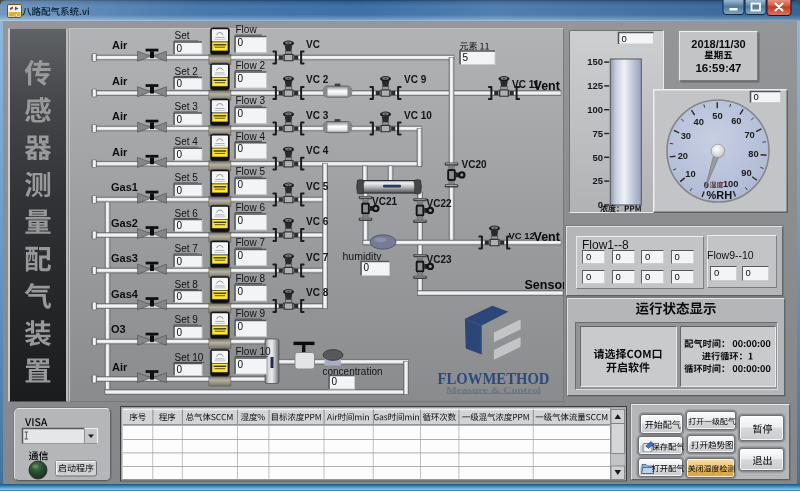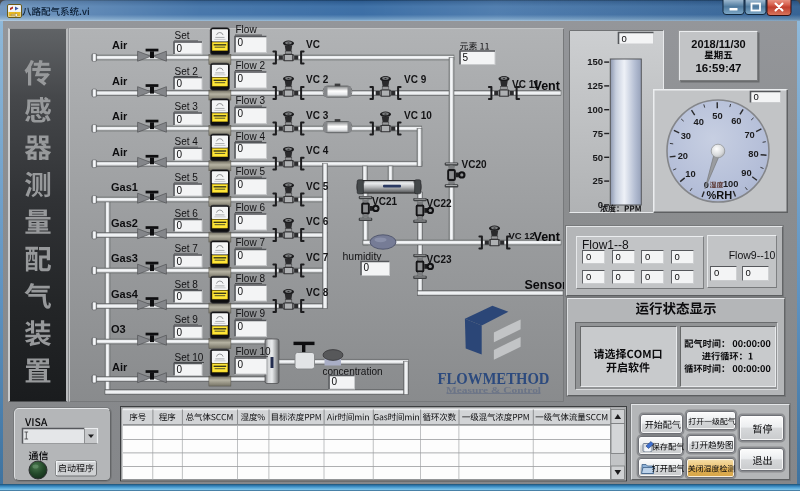--- a/index.html
+++ b/index.html
@@ -555,21 +555,21 @@
       <text x="77.7" y="98.4" font-size="9.3" font-weight="700" fill="#1c1c1e" text-anchor="middle">100</text>
       <polygon points="52.0,99.8 67.9,63.0 62.1,61.0" fill="#9a9ca0" stroke="#6e7072" stroke-width="0.6"></polygon>
       <circle cx="65.0" cy="62.0" r="6.8" fill="url(#hubG)" stroke="#8e9092" stroke-width="0.7"></circle>
       <path transform="translate(56.5,98.5)" fill="#5d3a36" d="M3.3 -3.9V-3.5H5.5V-3.9ZM3.3 -5.0V-4.6H5.5V-5.0ZM2.5 -5.7H6.3V-2.8H2.5ZM1.9 -0.3H6.8V0.4H1.9ZM2.2 -2.1 2.8 -2.3Q3.0 -2.1 3.1 -1.8Q3.2 -1.5 3.3 -1.2Q3.4 -1.0 3.4 -0.7L2.7 -0.5Q2.7 -0.7 2.6 -1.0Q2.5 -1.3 2.4 -1.6Q2.3 -1.9 2.2 -2.1ZM6.0 -2.4 6.8 -2.1Q6.6 -1.9 6.5 -1.6Q6.4 -1.3 6.2 -1.0Q6.1 -0.7 6.0 -0.5L5.4 -0.7Q5.5 -0.9 5.6 -1.2Q5.7 -1.5 5.8 -1.8Q5.9 -2.1 6.0 -2.4ZM3.4 -2.6H4.2V0.1H3.4ZM4.6 -2.6H5.4V0.1H4.6ZM0.6 -5.3 1.1 -5.9Q1.3 -5.8 1.5 -5.7Q1.8 -5.6 2.0 -5.4Q2.2 -5.3 2.3 -5.2L1.8 -4.5Q1.7 -4.6 1.5 -4.8Q1.3 -4.9 1.1 -5.0Q0.8 -5.2 0.6 -5.3ZM0.2 -3.5 0.7 -4.1Q0.9 -4.0 1.1 -3.9Q1.4 -3.7 1.6 -3.6Q1.8 -3.5 1.9 -3.3L1.5 -2.7Q1.3 -2.8 1.1 -2.9Q0.9 -3.1 0.7 -3.2Q0.4 -3.4 0.2 -3.5ZM0.3 -0.0Q0.5 -0.3 0.7 -0.7Q0.8 -1.0 1.0 -1.4Q1.2 -1.8 1.4 -2.2L2.0 -1.7Q1.9 -1.4 1.7 -1.0Q1.6 -0.6 1.4 -0.3Q1.3 0.1 1.1 0.5Z M8.8 -3.9H13.6V-3.3H8.8ZM8.8 -1.9H12.7V-1.2H8.8ZM9.7 -4.4H10.5V-2.8H11.8V-4.4H12.6V-2.2H9.7ZM12.4 -1.9H12.6L12.7 -1.9L13.3 -1.7Q13.0 -1.1 12.5 -0.7Q12.1 -0.3 11.5 -0.1Q10.9 0.2 10.2 0.3Q9.5 0.5 8.8 0.6Q8.8 0.4 8.7 0.2Q8.6 0.0 8.5 -0.1Q9.1 -0.2 9.8 -0.3Q10.4 -0.4 10.9 -0.6Q11.4 -0.8 11.8 -1.1Q12.2 -1.4 12.4 -1.8ZM10.0 -1.4Q10.3 -1.0 10.9 -0.8Q11.5 -0.5 12.2 -0.3Q12.9 -0.2 13.8 -0.1Q13.7 -0.0 13.6 0.1Q13.5 0.2 13.4 0.4Q13.4 0.5 13.3 0.6Q12.4 0.5 11.7 0.3Q10.9 0.1 10.3 -0.3Q9.7 -0.6 9.3 -1.1ZM8.2 -5.3H13.7V-4.6H8.2ZM7.8 -5.3H8.6V-3.5Q8.6 -3.0 8.6 -2.5Q8.6 -2.0 8.5 -1.4Q8.4 -0.9 8.3 -0.3Q8.2 0.2 7.9 0.6Q7.9 0.5 7.7 0.5Q7.6 0.4 7.4 0.3Q7.3 0.3 7.2 0.3Q7.4 -0.2 7.5 -0.6Q7.6 -1.1 7.7 -1.6Q7.7 -2.1 7.8 -2.6Q7.8 -3.1 7.8 -3.5ZM10.2 -5.8 11.1 -6.0Q11.2 -5.8 11.3 -5.5Q11.4 -5.2 11.4 -5.0L10.5 -4.8Q10.5 -5.0 10.4 -5.3Q10.3 -5.6 10.2 -5.8Z"></path>
       <text x="53.5" y="110" font-size="11" font-weight="bold" fill="#111" text-anchor="start">%RH</text>
     </svg>
     <div class="raised" style="position:absolute;left:566px;top:226px;width:217px;height:70px"></div>
     <div class="lite" style="position:absolute;left:576px;top:236px;width:128px;height:53px"></div>
     <div class="lite" style="position:absolute;left:707px;top:235px;width:70px;height:53px"></div>
     <div style="position:absolute;left:582px;top:238px;font-size:12px;color:#131315">Flow1--8</div>
-    <div style="position:absolute;left:707px;top:249px;width:90px;text-align:center;font-size:10.5px;color:#131315">Flow9--10</div>
+    <div style="position:absolute;left:707px;top:249px;width:90px;text-align:left;font-size:10.5px;color:#131315">Flow9--10</div>
     <div class="nbox" style="left:582.0px;top:250.0px;width:23px;height:14px">0</div>
     <div class="nbox" style="left:611.5px;top:250.0px;width:23px;height:14px">0</div>
     <div class="nbox" style="left:641.0px;top:250.0px;width:23px;height:14px">0</div>
     <div class="nbox" style="left:670.5px;top:250.0px;width:23px;height:14px">0</div>
     <div class="nbox" style="left:582.0px;top:269.5px;width:23px;height:14px">0</div>
     <div class="nbox" style="left:611.5px;top:269.5px;width:23px;height:14px">0</div>
     <div class="nbox" style="left:641.0px;top:269.5px;width:23px;height:14px">0</div>
     <div class="nbox" style="left:670.5px;top:269.5px;width:23px;height:14px">0</div>
     <div class="nbox" style="left:710px;top:266px;width:27px;height:15px">0</div>
     <div class="nbox" style="left:741.5px;top:266px;width:27px;height:15px">0</div>

